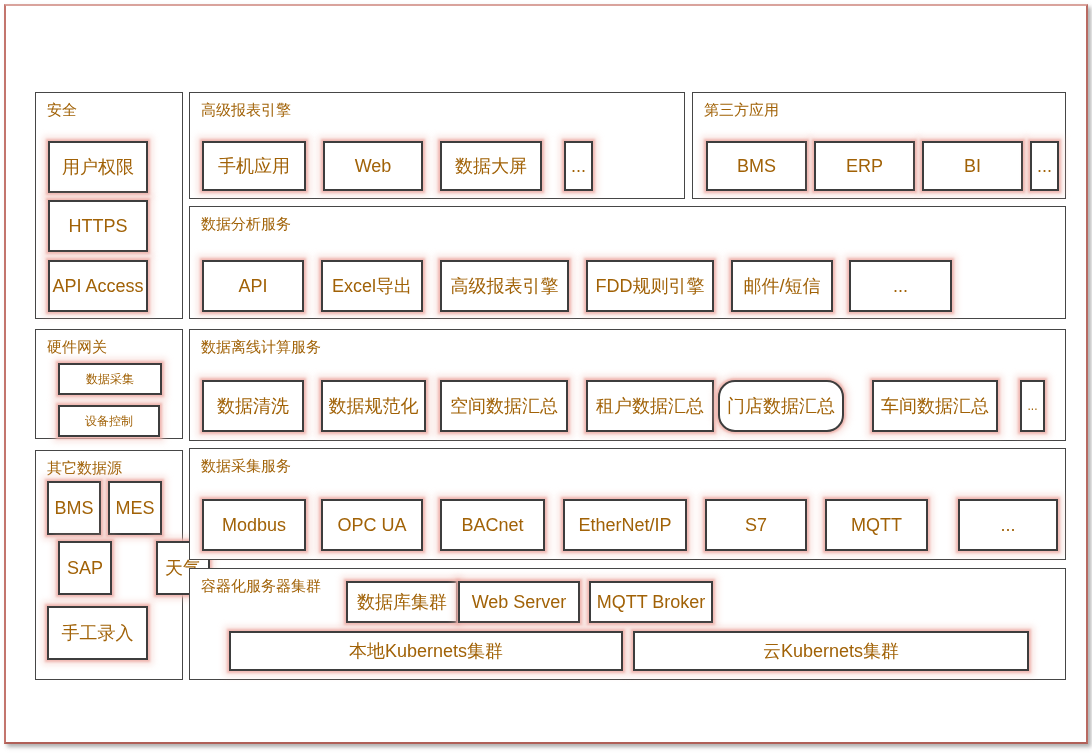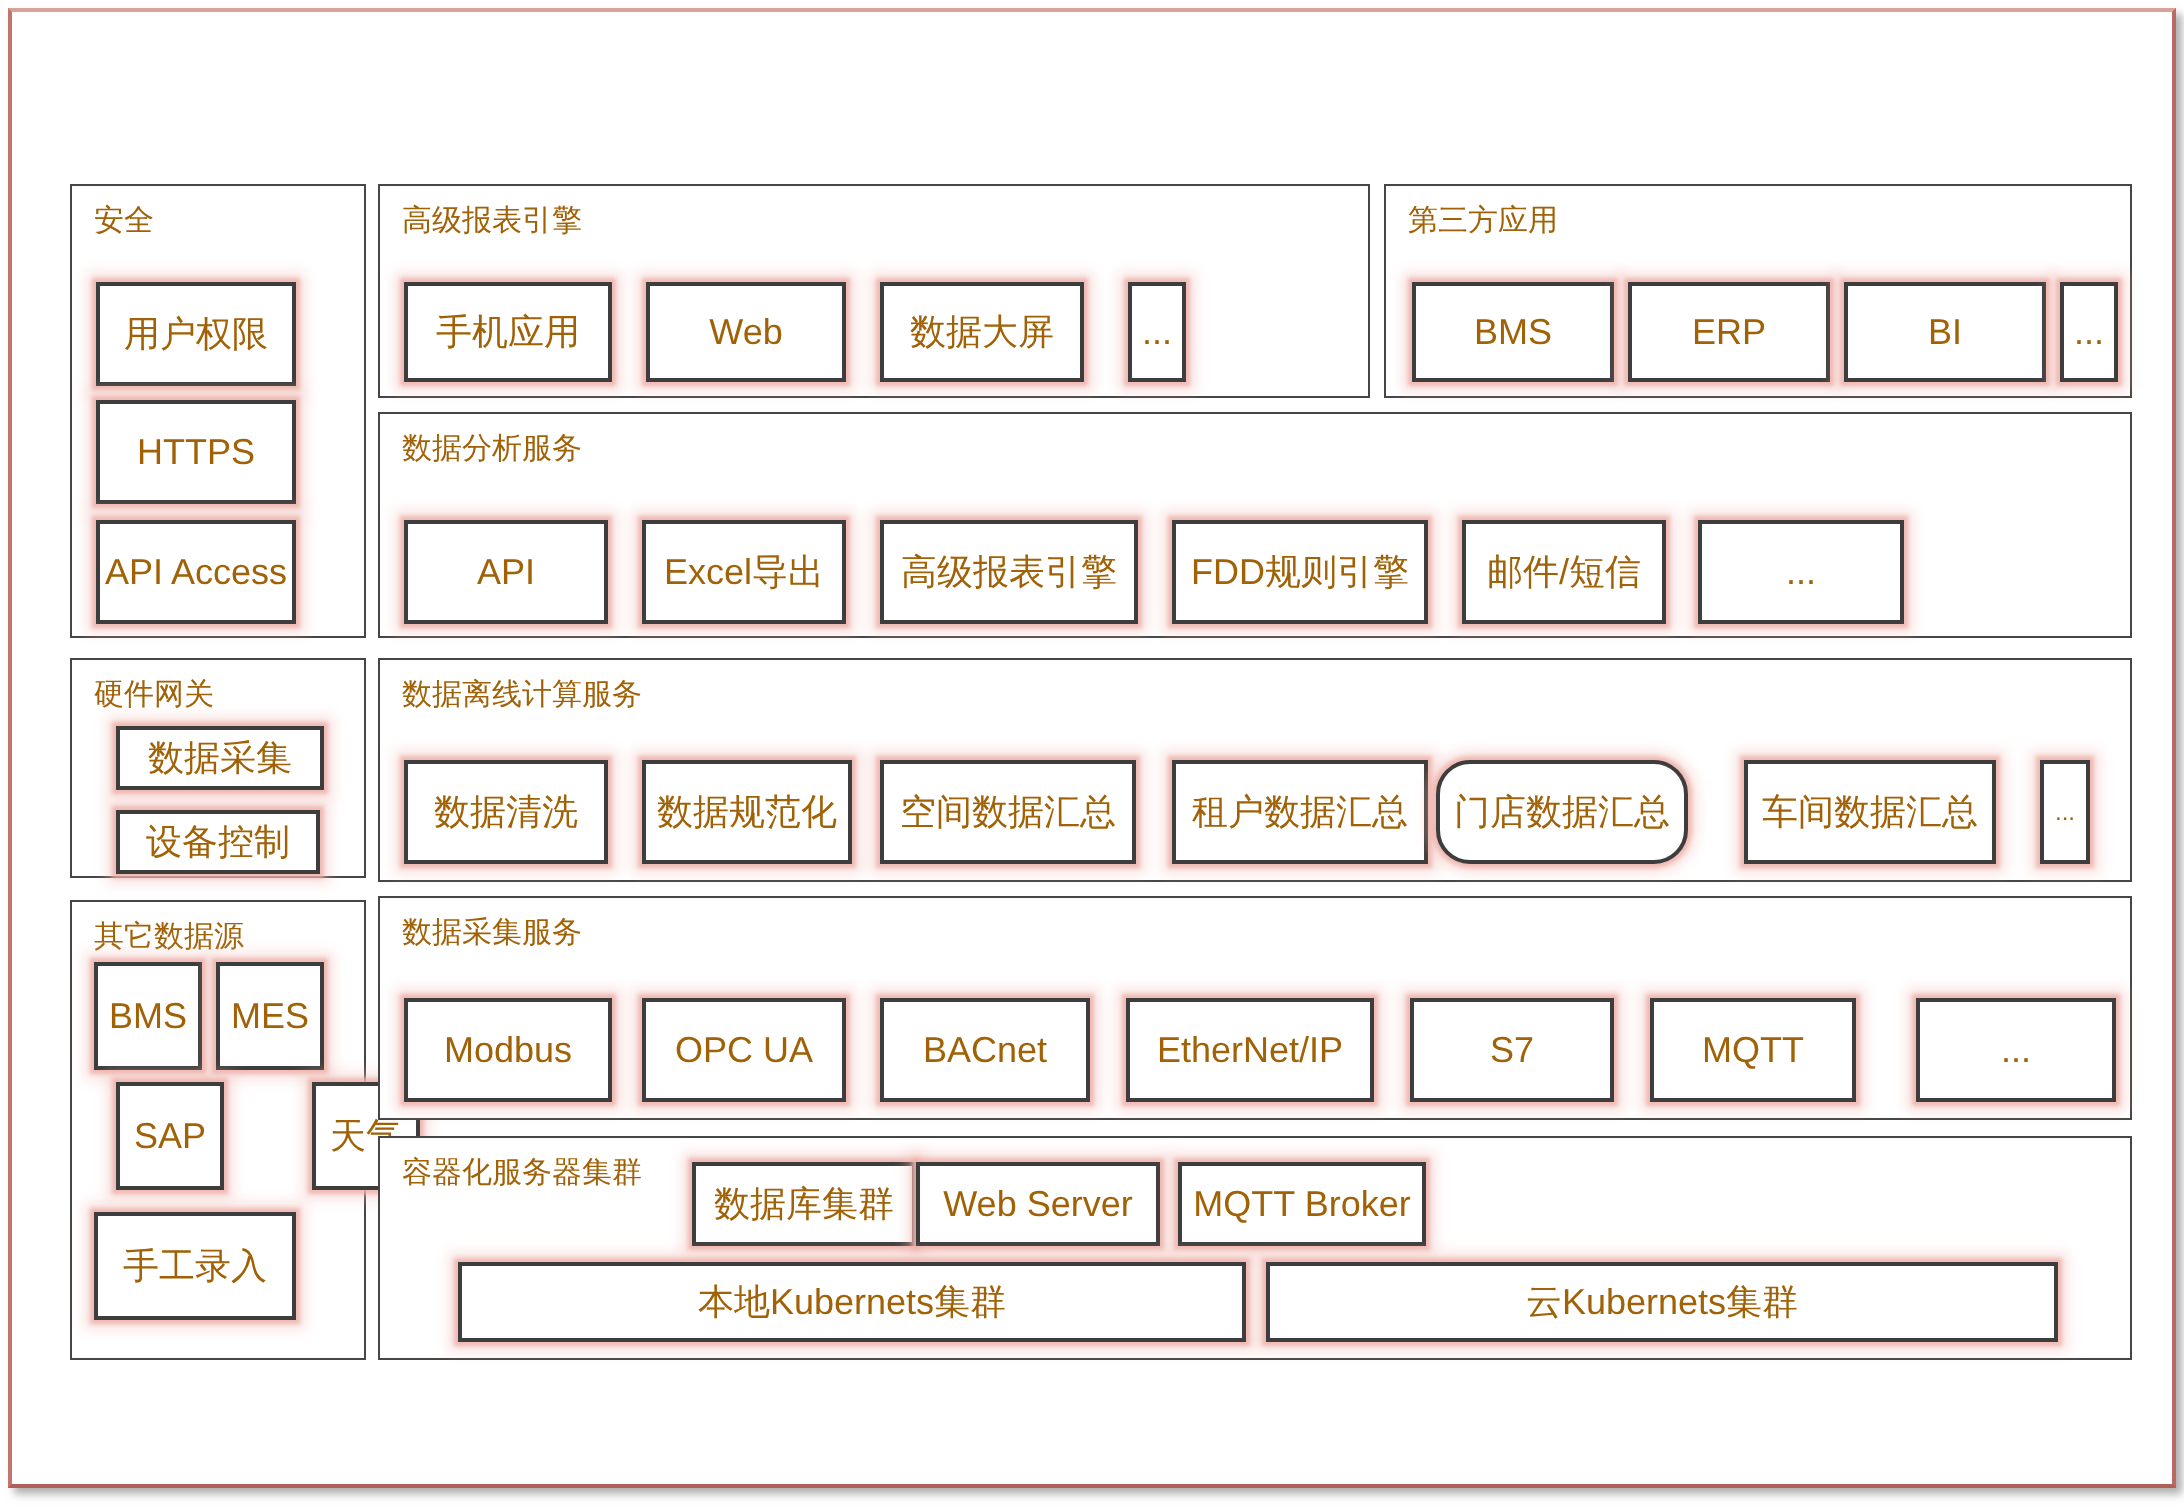--- a/index.html
+++ b/index.html
@@ -6,21 +6,21 @@
   .canvas{position:relative;width:1092px;height:756px;background:#ffffff;
           font-family:"Liberation Sans","DejaVu Sans",sans-serif;color:#a16207;overflow:hidden;}
   .outer-frame{position:absolute;left:4px;top:4px;width:1080px;height:736px;
           border:2px solid;border-color:#d9a39c #b96a62 #b06058 #c3756d;
           box-shadow:3px 3px 4px rgba(110,110,110,0.55);background:#fff;}
   .group{position:absolute;background:#fff;border:1.5px solid #464646;}
   .group-title{position:absolute;top:8px;left:11px;font-size:15px;white-space:nowrap;}
   .node{position:absolute;display:flex;align-items:center;justify-content:center;
         background:#fff;border:2px solid #3d3d3d;font-size:18px;white-space:nowrap;
         box-shadow:0 0 2px 2px rgba(239,178,170,0.85),0 0 6px 5px rgba(240,190,182,0.40);}
-  .node.small{font-size:18px;text-align:right;}
+  .node.small{font-size:12px;text-align:right;}
 </style>
 </head>
 <body>
 
 <div class="canvas">
   <div class="outer-frame">
 
     <div class="group" style="left:29px;top:86px;width:146px;height:225px;">
       <div class="group-title">安全</div>
       <div class="node" style="left:12px;top:48px;width:96px;height:48px;">用户权限</div>

